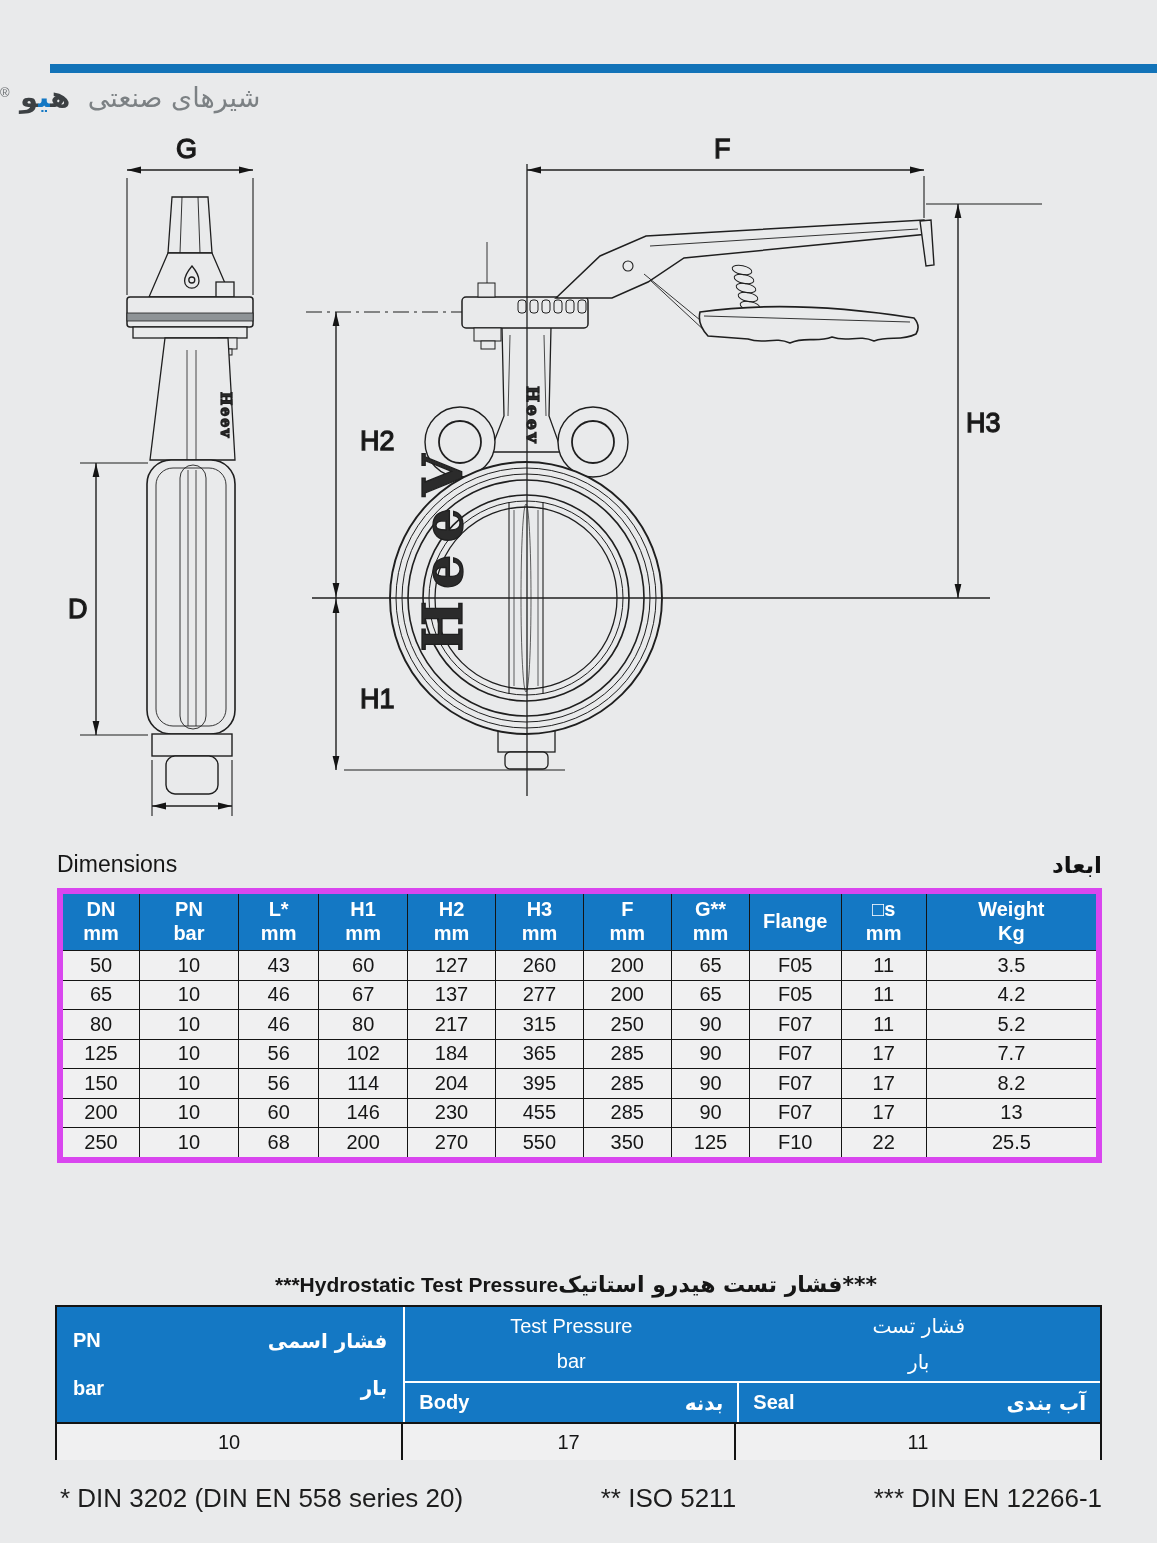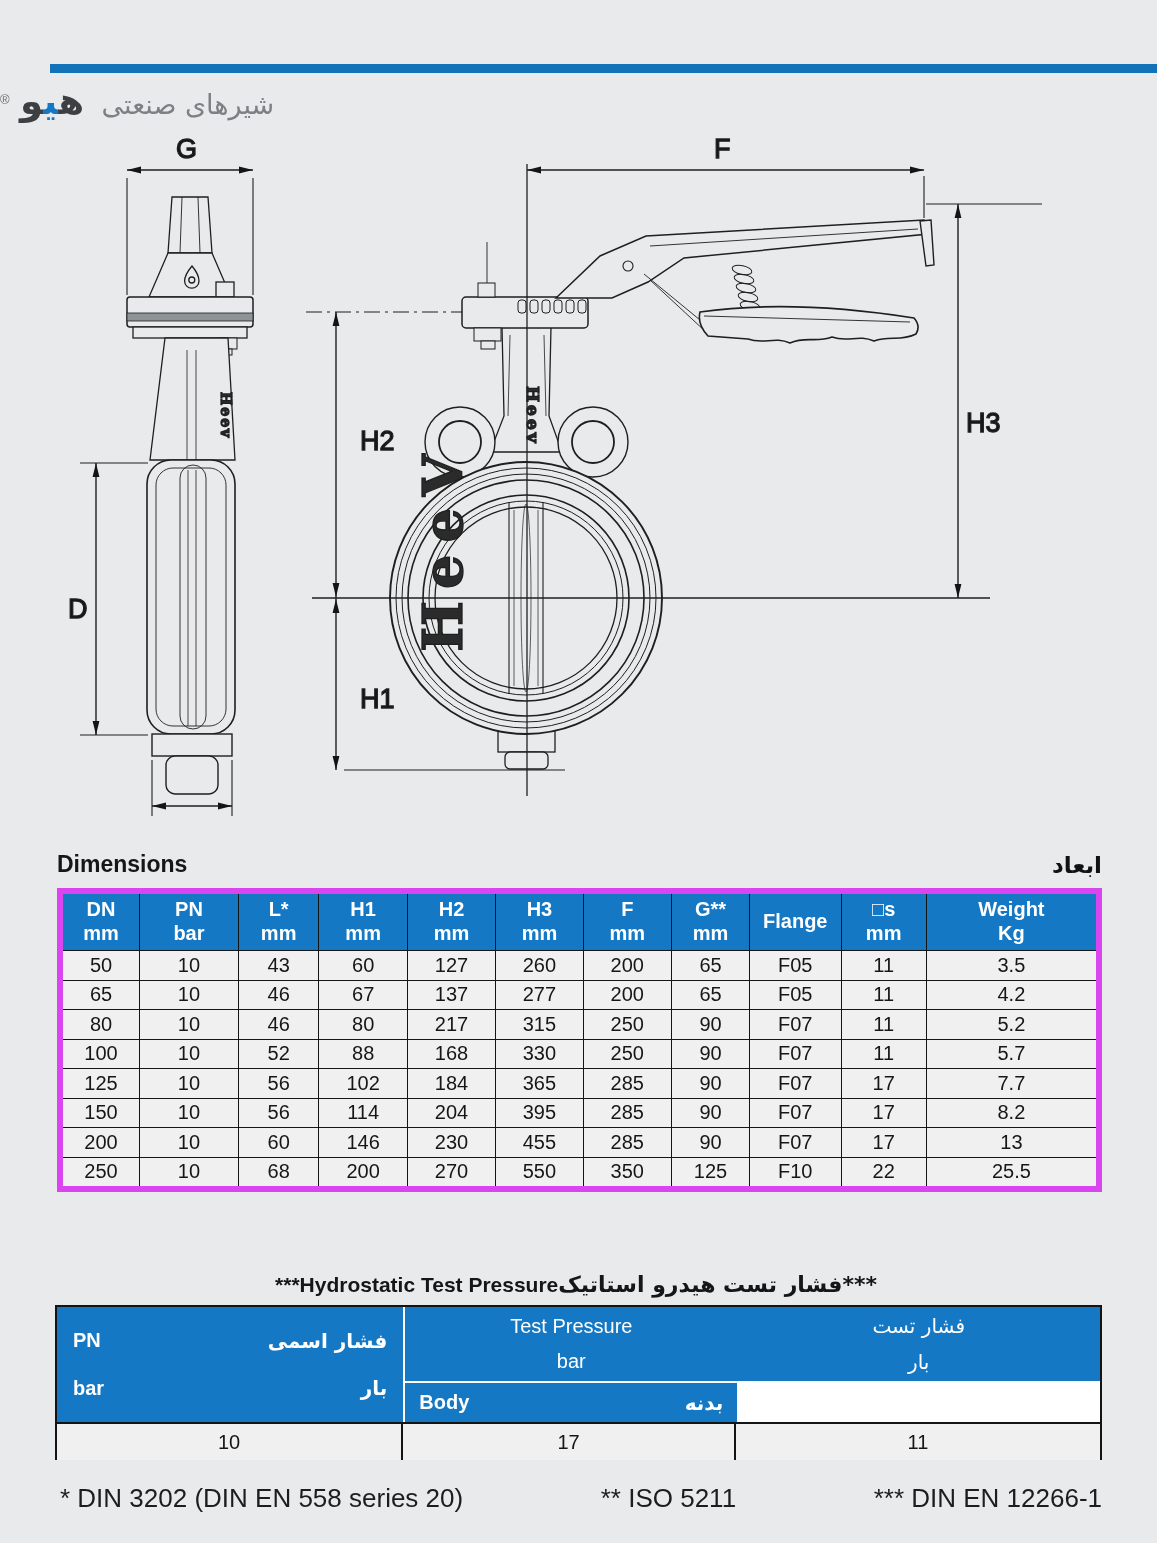--- a/index.html
+++ b/index.html
@@ -8,32 +8,32 @@
     background:#e9eaeb;
     font-family:"Liberation Sans",sans-serif;
     color:#161616;overflow:hidden;
   }
   .fa{font-family:"DejaVu Sans",sans-serif;}
 
   
   .top-rule{position:absolute;left:50px;top:64px;width:1107px;height:9px;background:var(--bar,#1273b8);}
   .brand{position:absolute;left:0;top:80px;right:57px;text-align:left;direction:rtl;
          font-size:27px;color:#7c8184;white-space:nowrap;}
-  .brand .brand-word{font-weight:bold;font-size:37px;color:#3c4043;margin-right:10px;}
+  .brand .brand-word{font-weight:bold;font-size:29px;color:#3c4043;margin-right:10px;}
   .brand .brand-mid{color:var(--accent,#1478c4);}
   .brand .reg{font-size:13px;color:#6a6e71;vertical-align:super;margin-right:3px;}
 
   
   .drawing{position:absolute;left:0;top:120px;width:1157px;height:760px;}
   svg text.dim{font-family:"Liberation Sans",sans-serif;font-size:27px;fill:#141414;}
   svg text.logo{font-family:"DejaVu Serif",serif;font-weight:bold;fill:#2b2b2b;}
 
   
   .dims-title-row{position:absolute;left:57px;top:851px;width:1045px;display:flex;justify-content:space-between;align-items:flex-end;}
-  .dims-title-en{font-size:23px;font-weight:bold;}
+  .dims-title-en{font-size:23px;font-weight:normal;}
   .dims-title-fa{font-size:23px;font-weight:bold;color:#111;margin-left:8px;}
   table.dims{position:absolute;left:57px;top:888px;width:1045px;border-collapse:collapse;
              border:6px solid #d946ef;table-layout:fixed;}
   table.dims th{background:var(--accent,#1478c4);color:#fff;font-weight:bold;font-size:20px;
                 line-height:1.18;padding:4px 0 5px;border:1.6px solid #141414;vertical-align:middle;}
   table.dims td{background:#f0f0f1;font-size:20px;text-align:center;padding:2px 0;height:24.5px;
                 border:1.8px solid #141414;}
 
   
   .hydro-title-row{position:absolute;left:50px;top:1272px;width:1052px;display:flex;justify-content:center;align-items:flex-end;}
@@ -334,33 +334,20 @@
         <td>10</td>
         <td>46</td>
         <td>80</td>
         <td>217</td>
         <td>315</td>
         <td>250</td>
         <td>90</td>
         <td>F07</td>
         <td>11</td>
         <td>5.2</td>
-      </tr>
-      <tr>
-        <td>100</td>
-        <td>10</td>
-        <td>52</td>
-        <td>88</td>
-        <td>168</td>
-        <td>330</td>
-        <td>250</td>
-        <td>90</td>
-        <td>F07</td>
-        <td>11</td>
-        <td>5.7</td>
       </tr>
       <tr>
         <td>125</td>
         <td>10</td>
         <td>56</td>
         <td>102</td>
         <td>184</td>
         <td>365</td>
         <td>285</td>
         <td>90</td>
@@ -435,20 +422,24 @@
         <div class="half fap">
           <span class="fa">فشار تست</span>
           <span class="fa">بار</span>
         </div>
       </div>
       <div class="tt-sub">
         <div class="tt-cell tt-body">
           <span>Body</span>
           <span class="fa">بدنه</span>
         </div>
+        <div class="tt-cell tt-seal">
+          <span>Seal</span>
+          <span class="fa">آب بندی</span>
+        </div>
       </div>
     </div>
   </div>
   <div class="tt-data">
     <div class="dcell d1">10</div>
     <div class="dcell d2">17</div>
     <div class="dcell d3">11</div>
   </div>
 </div>
 

